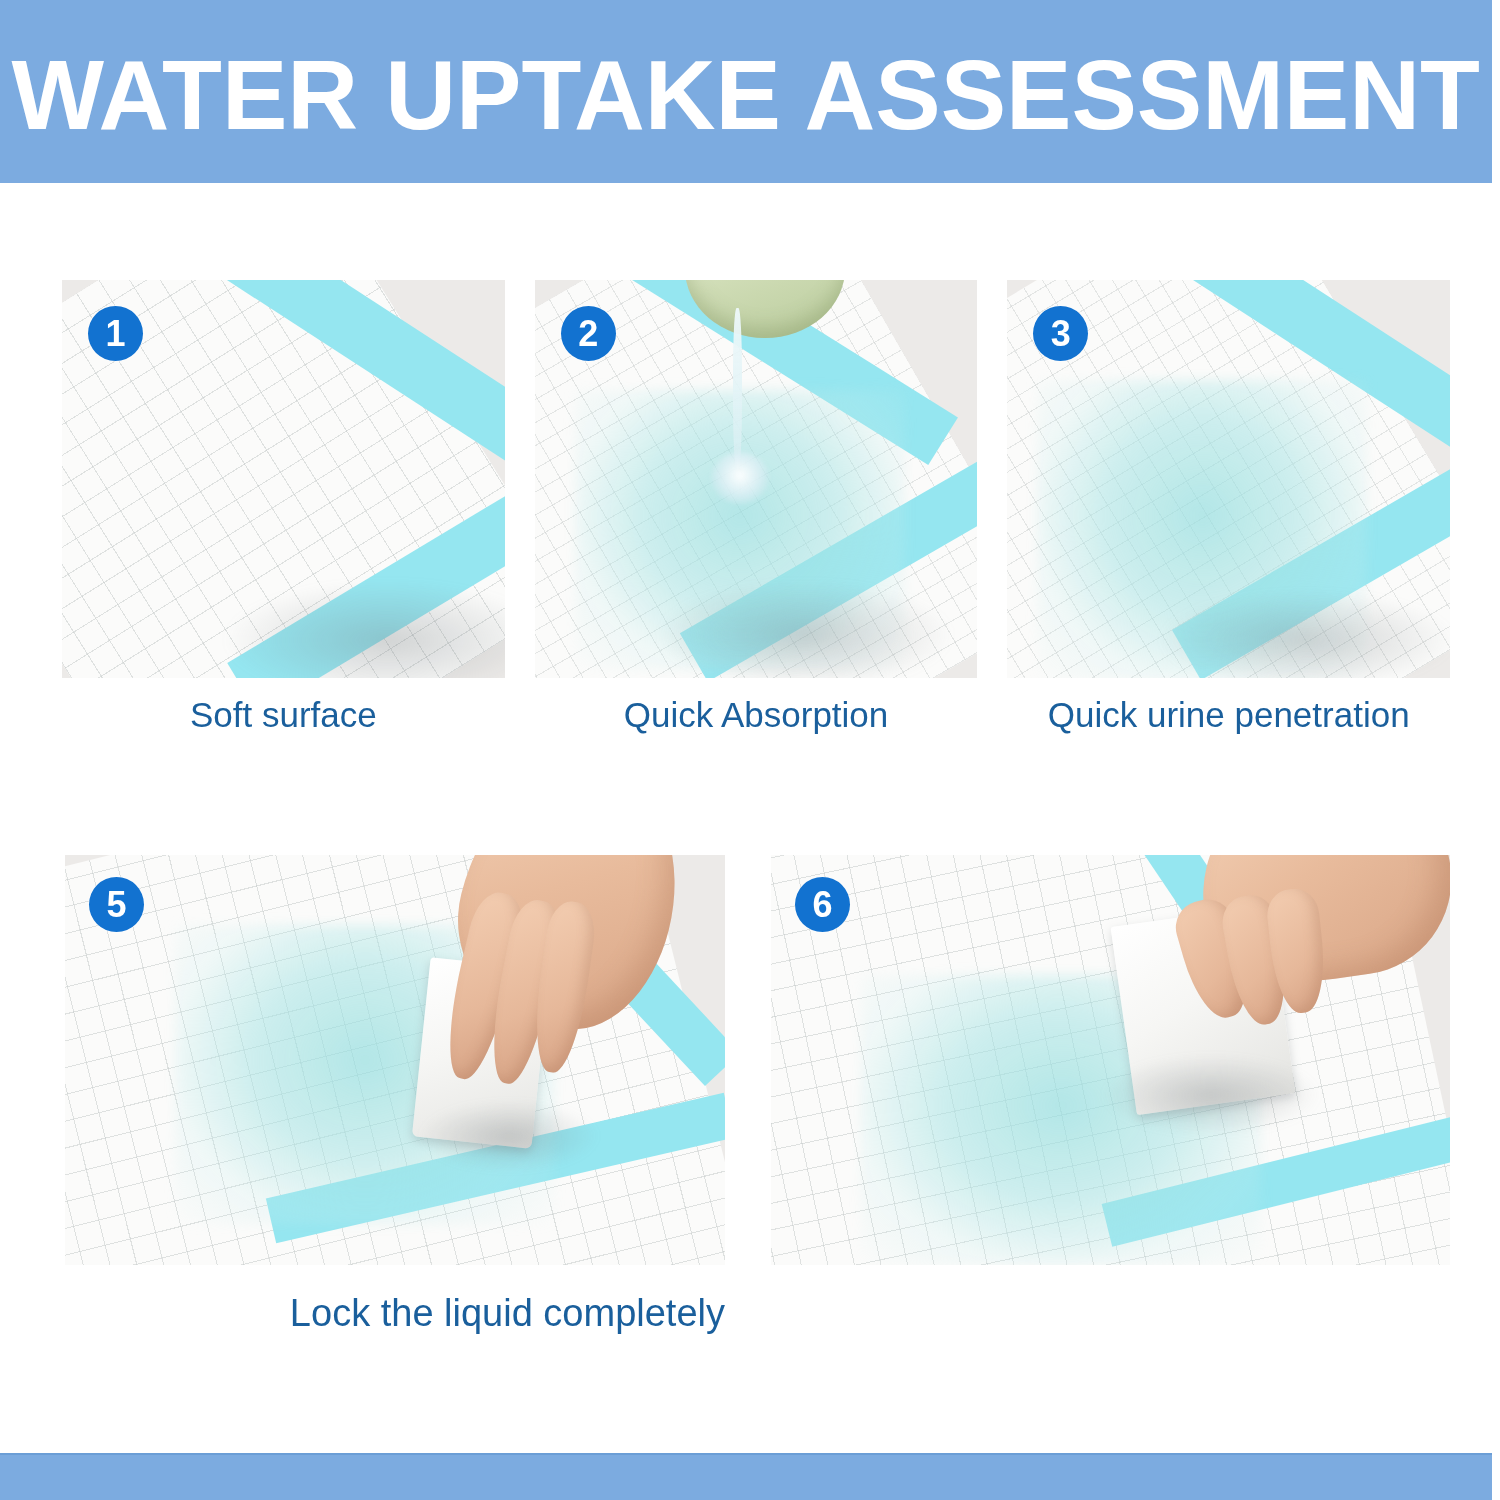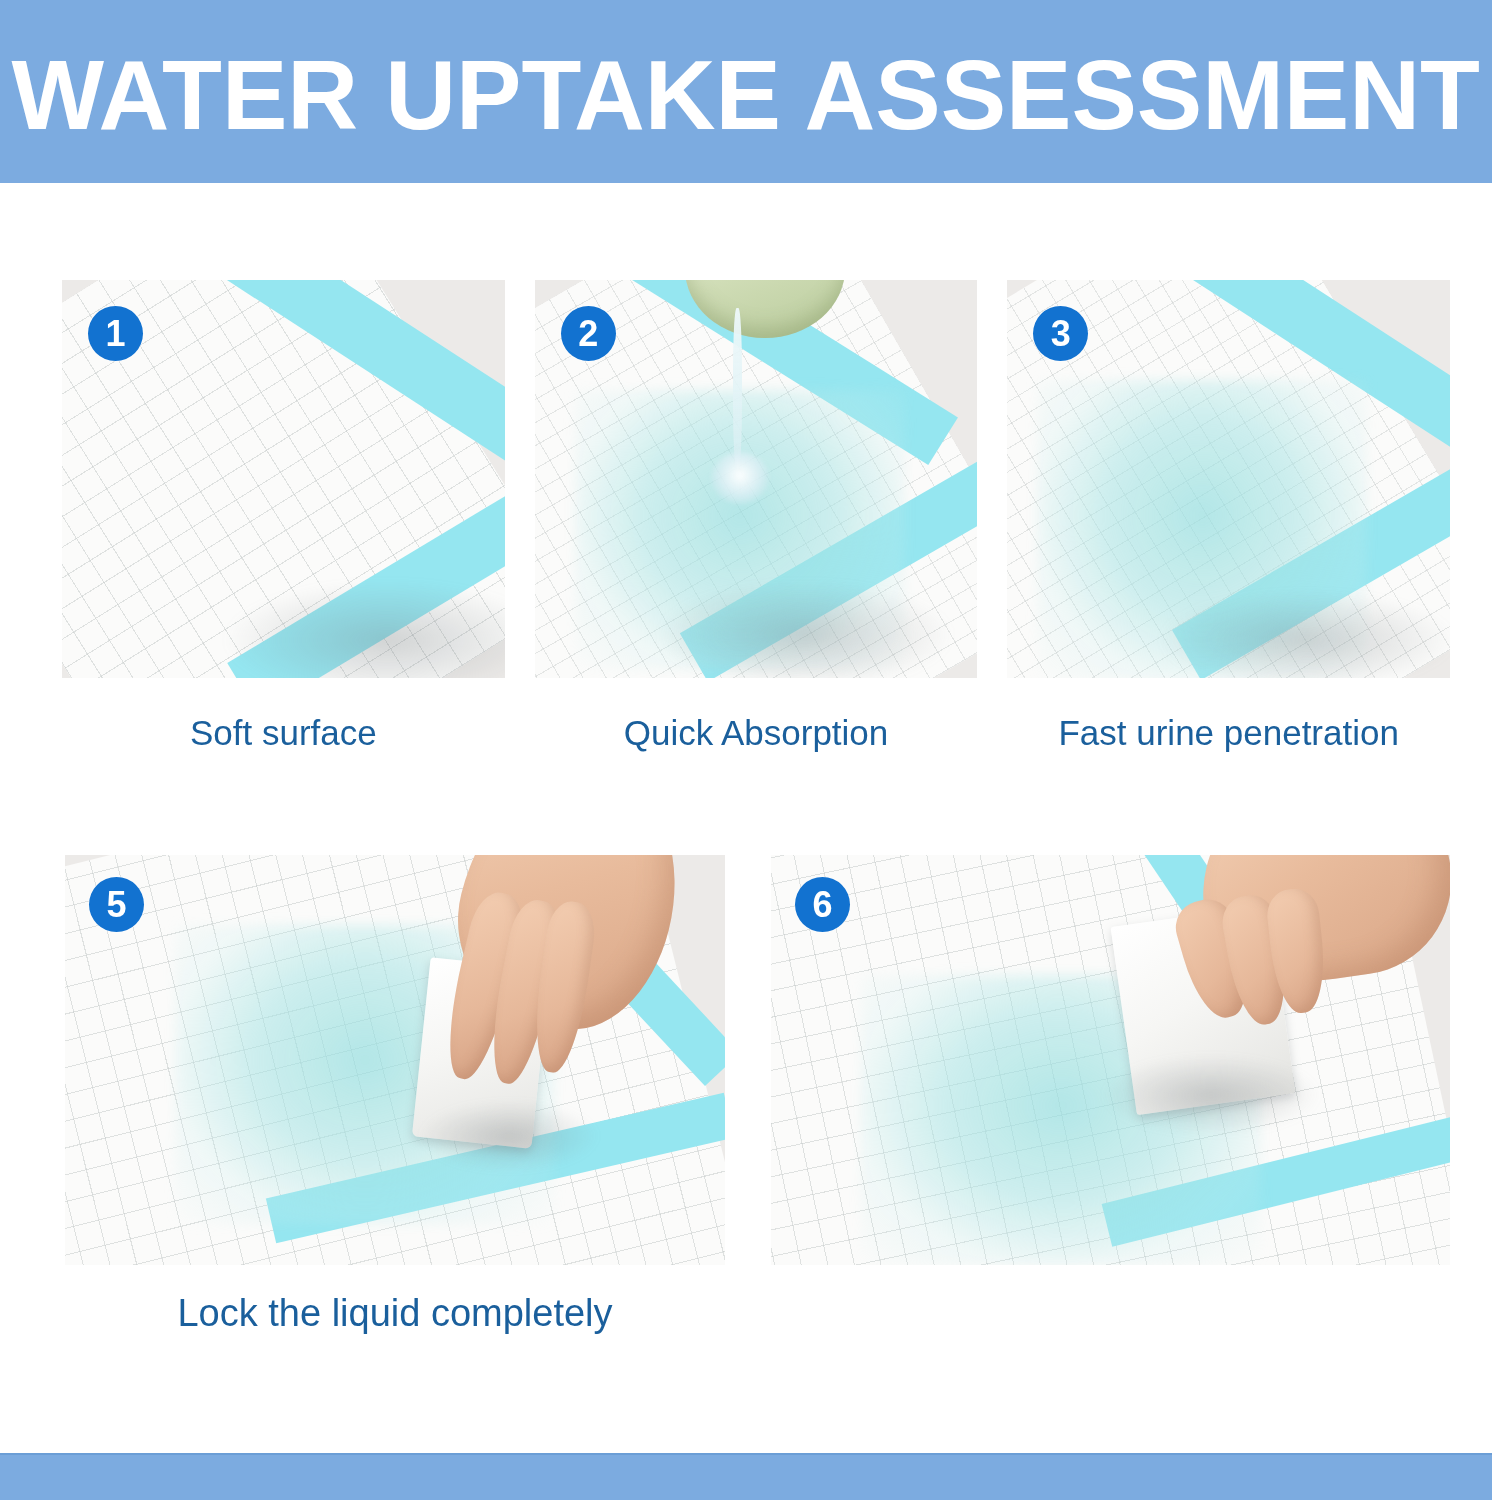--- a/index.html
+++ b/index.html
@@ -172,22 +172,22 @@
 
   
   .caption {
     text-align: center;
     color: #1a5f9c;
     font-family: "Liberation Sans", sans-serif;
     font-size: 35px;
     line-height: 1.2;
     white-space: nowrap;
   }
-  .caption-r1 { margin-top: 34px; }
-  .caption-r2 { margin-top: 26px; font-size: 38px; }
+  .caption-r1 { margin-top: 16px; }
+  .caption-r2 { margin-top: 26px; font-size: 38px; text-align: right; }
 </style>
 </head>
 <body>
 
 <div class="band band-top">
   <div class="page-title">WATER UPTAKE ASSESSMENT</div>
 </div>
 
 <div class="row row-1">
 
@@ -230,21 +230,21 @@
       <div class="pad-scene">
         <div class="pad-body" style="top:-40px;left:-70px;width:480px;height:530px;transform:rotate(-31deg);"></div>
         <div class="quilt quilt-fine" style="top:-40px;left:-70px;width:480px;height:530px;transform:rotate(-31deg);"></div>
         <div class="pad-edge soft" style="top:-8px;left:50px;width:450px;height:60px;transform:rotate(33deg);"></div>
         <div class="pad-edge soft" style="top:236px;left:150px;width:440px;height:58px;transform:rotate(-30deg);"></div>
         <div class="wet-blot" style="top:100px;left:30px;width:330px;height:300px;"></div>
         <div class="shadow-soft" style="top:310px;left:150px;width:300px;height:100px;"></div>
       </div>
       <div class="badge badge-r1">3</div>
     </div>
-    <div class="caption caption-r1">Fast urine penetration</div>
+    <div class="caption caption-r1">Quick urine penetration</div>
   </div>
 
 </div>
 
 <div class="row row-2">
 
   <div class="cell cell-r2-a">
     <div class="photo photo-r2">
       <div class="pad-scene">
         <div class="pad-body" style="top:-50px;left:-70px;width:700px;height:560px;transform:rotate(-14deg);"></div>

